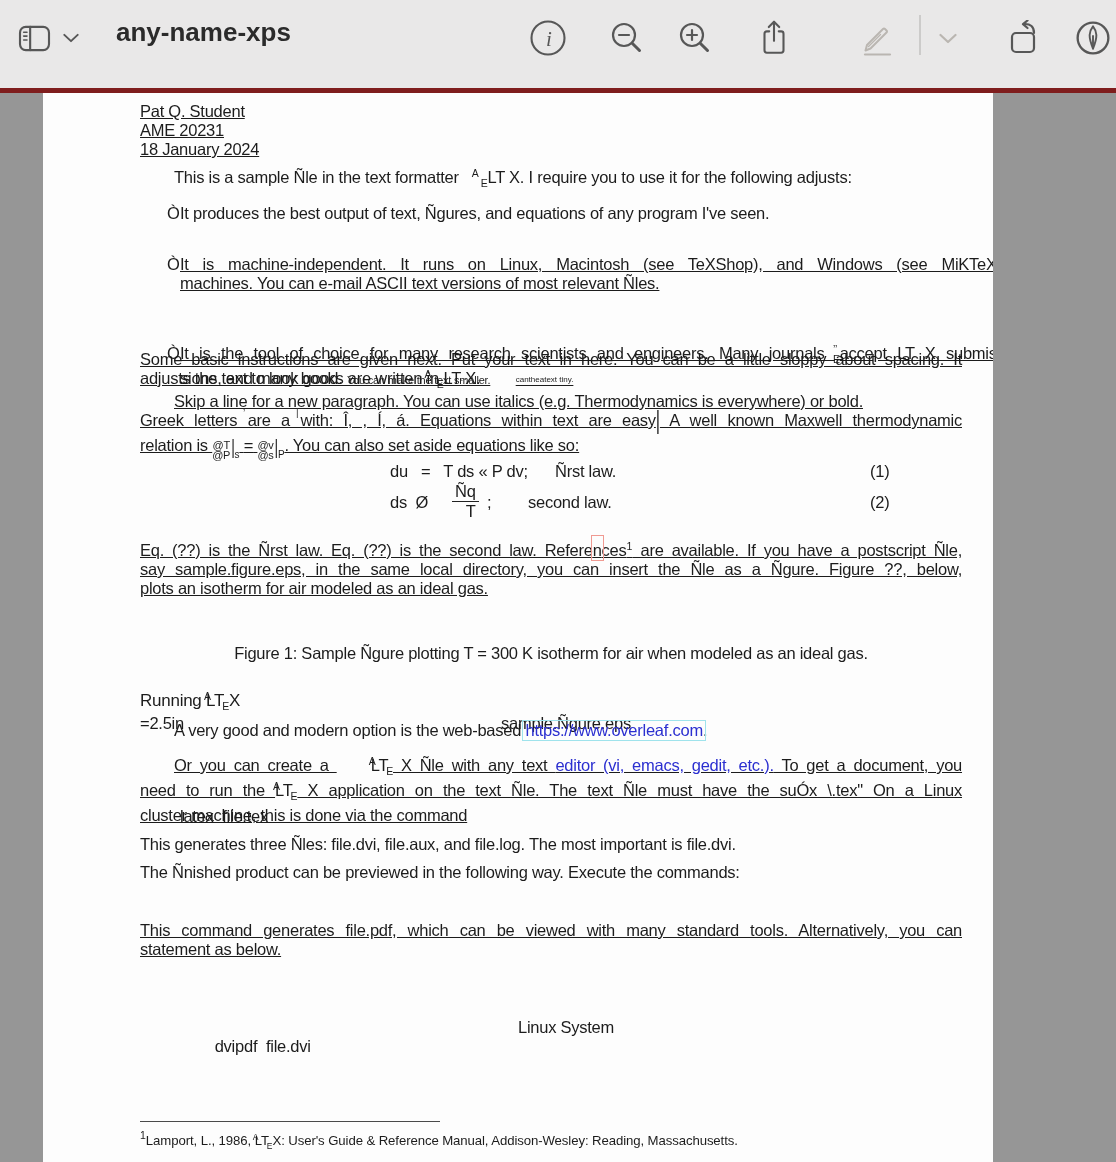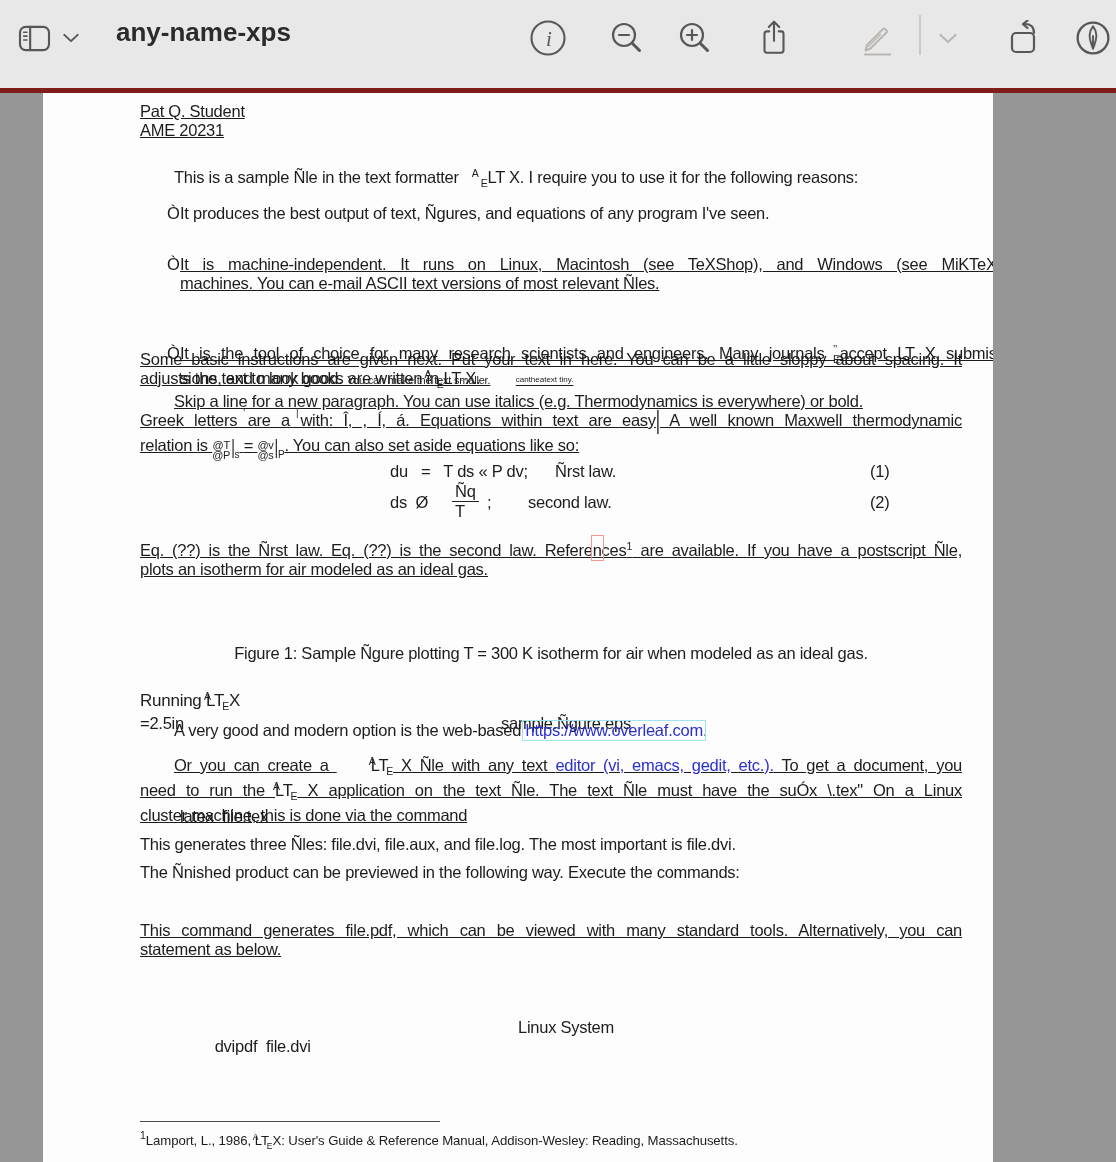--- a/index.html
+++ b/index.html
@@ -38,21 +38,21 @@
   .gar.pull .gt{left:-11px;}
   
   .ifr{display:inline-block;text-align:center;font-size:11px;line-height:10px;vertical-align:-8px;}
   .ifr span{display:block;}
   .ifbar{display:inline-block;transform:scaleY(1.5);font-size:14px;margin-left:1px;}
   .ifsub{font-size:10px;vertical-align:-7px;}
   .art{position:absolute;font-size:10px;color:#333;}
   
   .eqrow{position:absolute;left:97px;width:822px;height:22px;font-size:16.5px;letter-spacing:-0.25px;}
   .eqrow>span{position:absolute;top:0;white-space:pre;}
-  .dfrac{text-align:left;display:inline-block;}
+  .dfrac{text-align:right;display:inline-block;}
   .dfrac .ft{display:block;padding:0 3px;line-height:19px;}
   .dfrac .fb{display:block;border-top:1.5px solid #222;padding:0 3px;line-height:19px;}
   
   .weblink{color:#2b2fd0;position:relative;text-decoration:none;}
   .weblink::after{content:"";position:absolute;left:-3px;right:-3px;top:-1px;bottom:-2px;
                   border:1.3px solid #9fe3ec;pointer-events:none;}
   .blue{color:#2b2fd0;text-decoration:none;}
   .fnbox{position:relative;}
   .fnbox::after{content:"";position:absolute;left:-2px;top:-6px;width:11px;height:24px;
                 border:1.5px solid #f09a92;pointer-events:none;}
@@ -144,24 +144,25 @@
       </svg>
     </button>
   </header>
 
   <main class="content">
     <div class="page">
 
       <div class="tx" style="top:14px">
         <span class="ln">Pat Q. Student</span>
         <span class="ln">AME 20231</span>
+        <span class="ln">18 January 2024</span>
       </div>
 
       <div class="tx ind" style="top:80px">
-        <span>This is a sample Ñle in the text formatter</span><span class="gar pull"><span class="gt">A</span><span class="gs">E</span></span><span>LT X. I require you to use it for the following reasons:</span>
+        <span>This is a sample Ñle in the text formatter</span><span class="gar pull"><span class="gt">A</span><span class="gs">E</span></span><span>LT X. I require you to use it for the following adjusts:</span>
       </div>
 
       <div class="tx bullet" style="top:116px">
         <span class="mk">Ò</span>
         <span>It produces the best output of text, Ñgures, and equations of any program I've seen.</span>
       </div>
 
       <div class="tx bullet" style="top:148px">
         <span class="mk">Ò</span>
         <span class="ln jl">It is machine-independent.  It runs on Linux, Macintosh (see TeXShop), and Windows (see MiKTeX)</span>
@@ -194,20 +195,21 @@
       <div class="eqrow" style="top:393px;height:46px">
         <span style="left:250px;top:12px"><span>ds</span>&nbsp;&nbsp;<span>Ø</span></span>
         <span class="dfrac" style="left:312px;top:1px"><span class="ft">Ñq</span><span class="fb">T</span></span>
         <span style="left:347px;top:12px">;</span>
         <span style="left:388px;top:12px">second law.</span>
         <span style="left:730px;top:12px">(2)</span>
       </div>
 
       <div class="tx" style="top:449px">
         <span class="ln jl"><span>Eq. (??) is the Ñrst law. Eq. (??) is the second law. Refere</span><span class="fnbox">n</span><span>ces</span><span class="sup">1</span><span> are available. If you have a postscript Ñle,</span></span>
+        <span class="ln jl">say sample.figure.eps, in the same local directory, you can insert the Ñle as a Ñgure.  Figure ??, below,</span>
         <span class="ln">plots an isotherm for air modeled as an ideal gas.</span>
       </div>
 
       <div class="tx cmdwrap" style="top:519px">
         <span class="figl">=2.5in</span>
         <span class="figc">sample.Ñgure.eps</span>
       </div>
 
       <div class="tx cap" style="top:556px">Figure 1: Sample Ñgure plotting T = 300 K isotherm for air when modeled as an ideal gas.</div>
 

